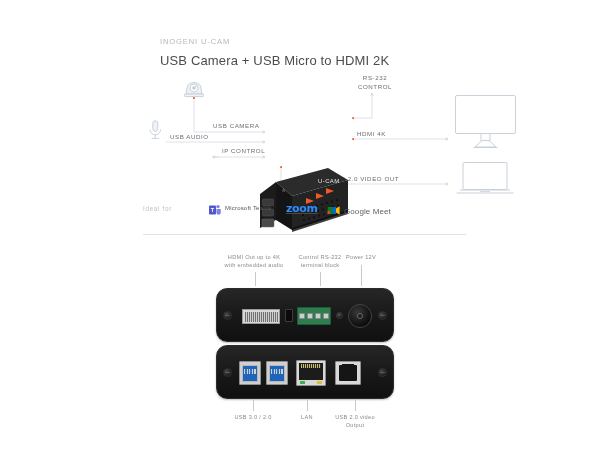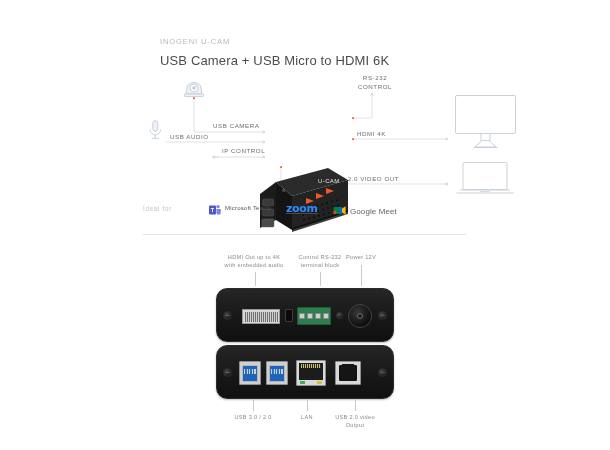--- a/index.html
+++ b/index.html
@@ -93,21 +93,21 @@
   }
   .logo {
     position: absolute;
     display: flex;
     align-items: center;
     gap: 4px;
     top: 2px;
   }
   .logo-teams { left: 66px; }
   .logo-zoom  { left: 143px; text-decoration: underline; }
-  .logo-meet  { left: 190px; }
+  .logo-meet  { left: 184px; }
 
   .teams-mark {
     width: 12px; height: 12px;
     position: relative;
   }
   .teams-text {
     font-size: 6px;
     color: #555;
     letter-spacing: 0.2px;
     white-space: nowrap;
@@ -313,21 +313,21 @@
     background:#151515;
   }
 </style>
 </head>
 <body>
 
 <div class="page">
 
   <div class="header">
     <div class="eyebrow">INOGENI  U-CAM</div>
-    <div class="title">USB Camera + USB Micro to HDMI 6K</div>
+    <div class="title">USB Camera + USB Micro to HDMI 2K</div>
   </div>
 
   <div class="diagram">
 
     <svg width="610" height="150" viewBox="0 0 610 150">
       <defs>
         <marker id="arrowR" markerWidth="5" markerHeight="5" refX="4" refY="2.5" orient="auto">
           <path d="M0,0.6 L4,2.5 L0,4.4" fill="none" stroke="#b7c2cc" stroke-width="0.7"></path>
         </marker>
         <marker id="arrowU" markerWidth="5" markerHeight="5" refX="4" refY="2.5" orient="auto">

